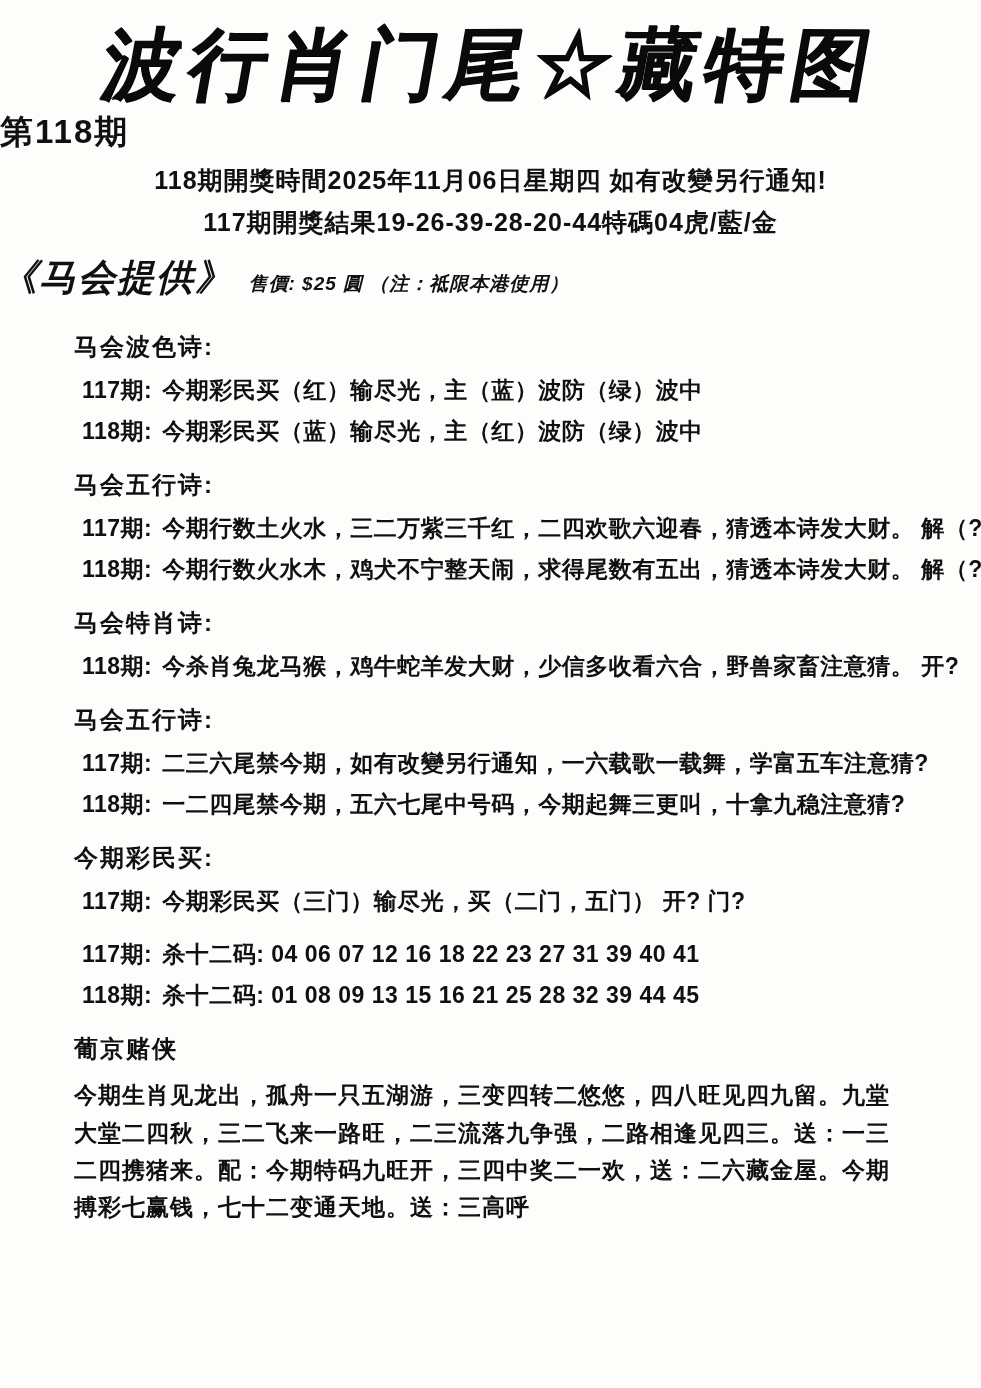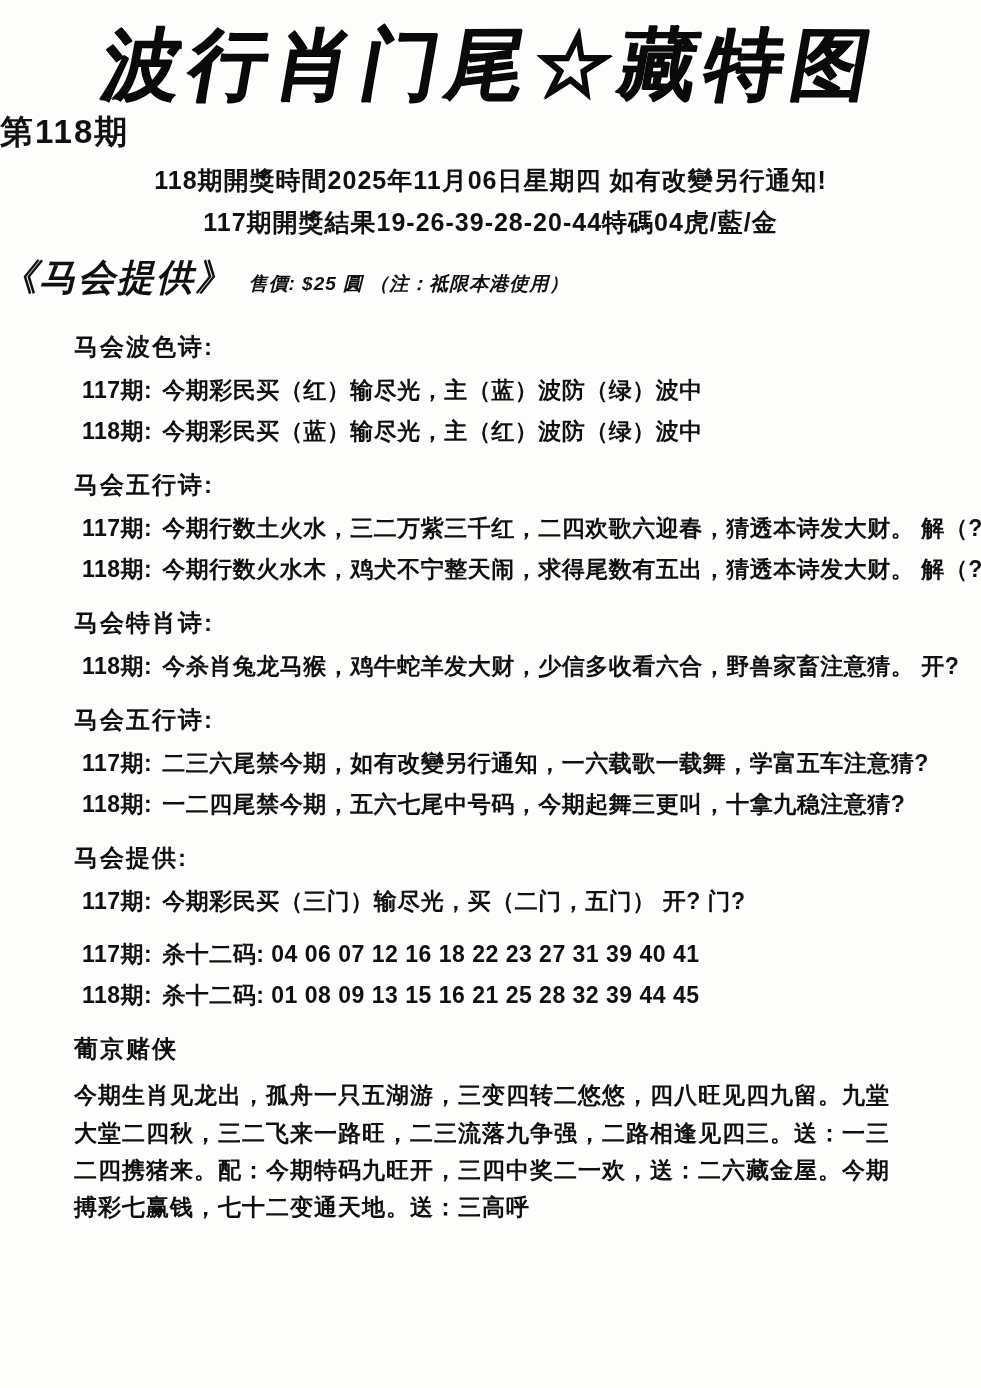--- a/index.html
+++ b/index.html
@@ -79,21 +79,21 @@
       <p class="line"><span class="lbl">118期:</span><span>今杀肖兔龙马猴，鸡牛蛇羊发大财，少信多收看六合，野兽家畜注意猜。 开?</span></p>
     </section>
 
     <section class="poem">
       <h2>马会五行诗:</h2>
       <p class="line"><span class="lbl">117期:</span><span>二三六尾禁今期，如有改變另行通知，一六载歌一载舞，学富五车注意猜?</span></p>
       <p class="line"><span class="lbl">118期:</span><span>一二四尾禁今期，五六七尾中号码，今期起舞三更叫，十拿九稳注意猜?</span></p>
     </section>
 
     <section class="poem">
-      <h2>马会提供:</h2>
+      <h2>今期彩民买:</h2>
       <p class="line"><span class="lbl">117期:</span><span>今期彩民买（三门）输尽光，买（二门，五门） 开? 门?</span></p>
     </section>
 
     <section class="poem">
       <p class="line"><span class="lbl">117期:</span><span>杀十二码: 04 06 07 12 16 18 22 23 27 31 39 40 41</span></p>
       <p class="line"><span class="lbl">118期:</span><span>杀十二码: 01 08 09 13 15 16 21 25 28 32 39 44 45</span></p>
     </section>
 
 
     <section class="poem">

